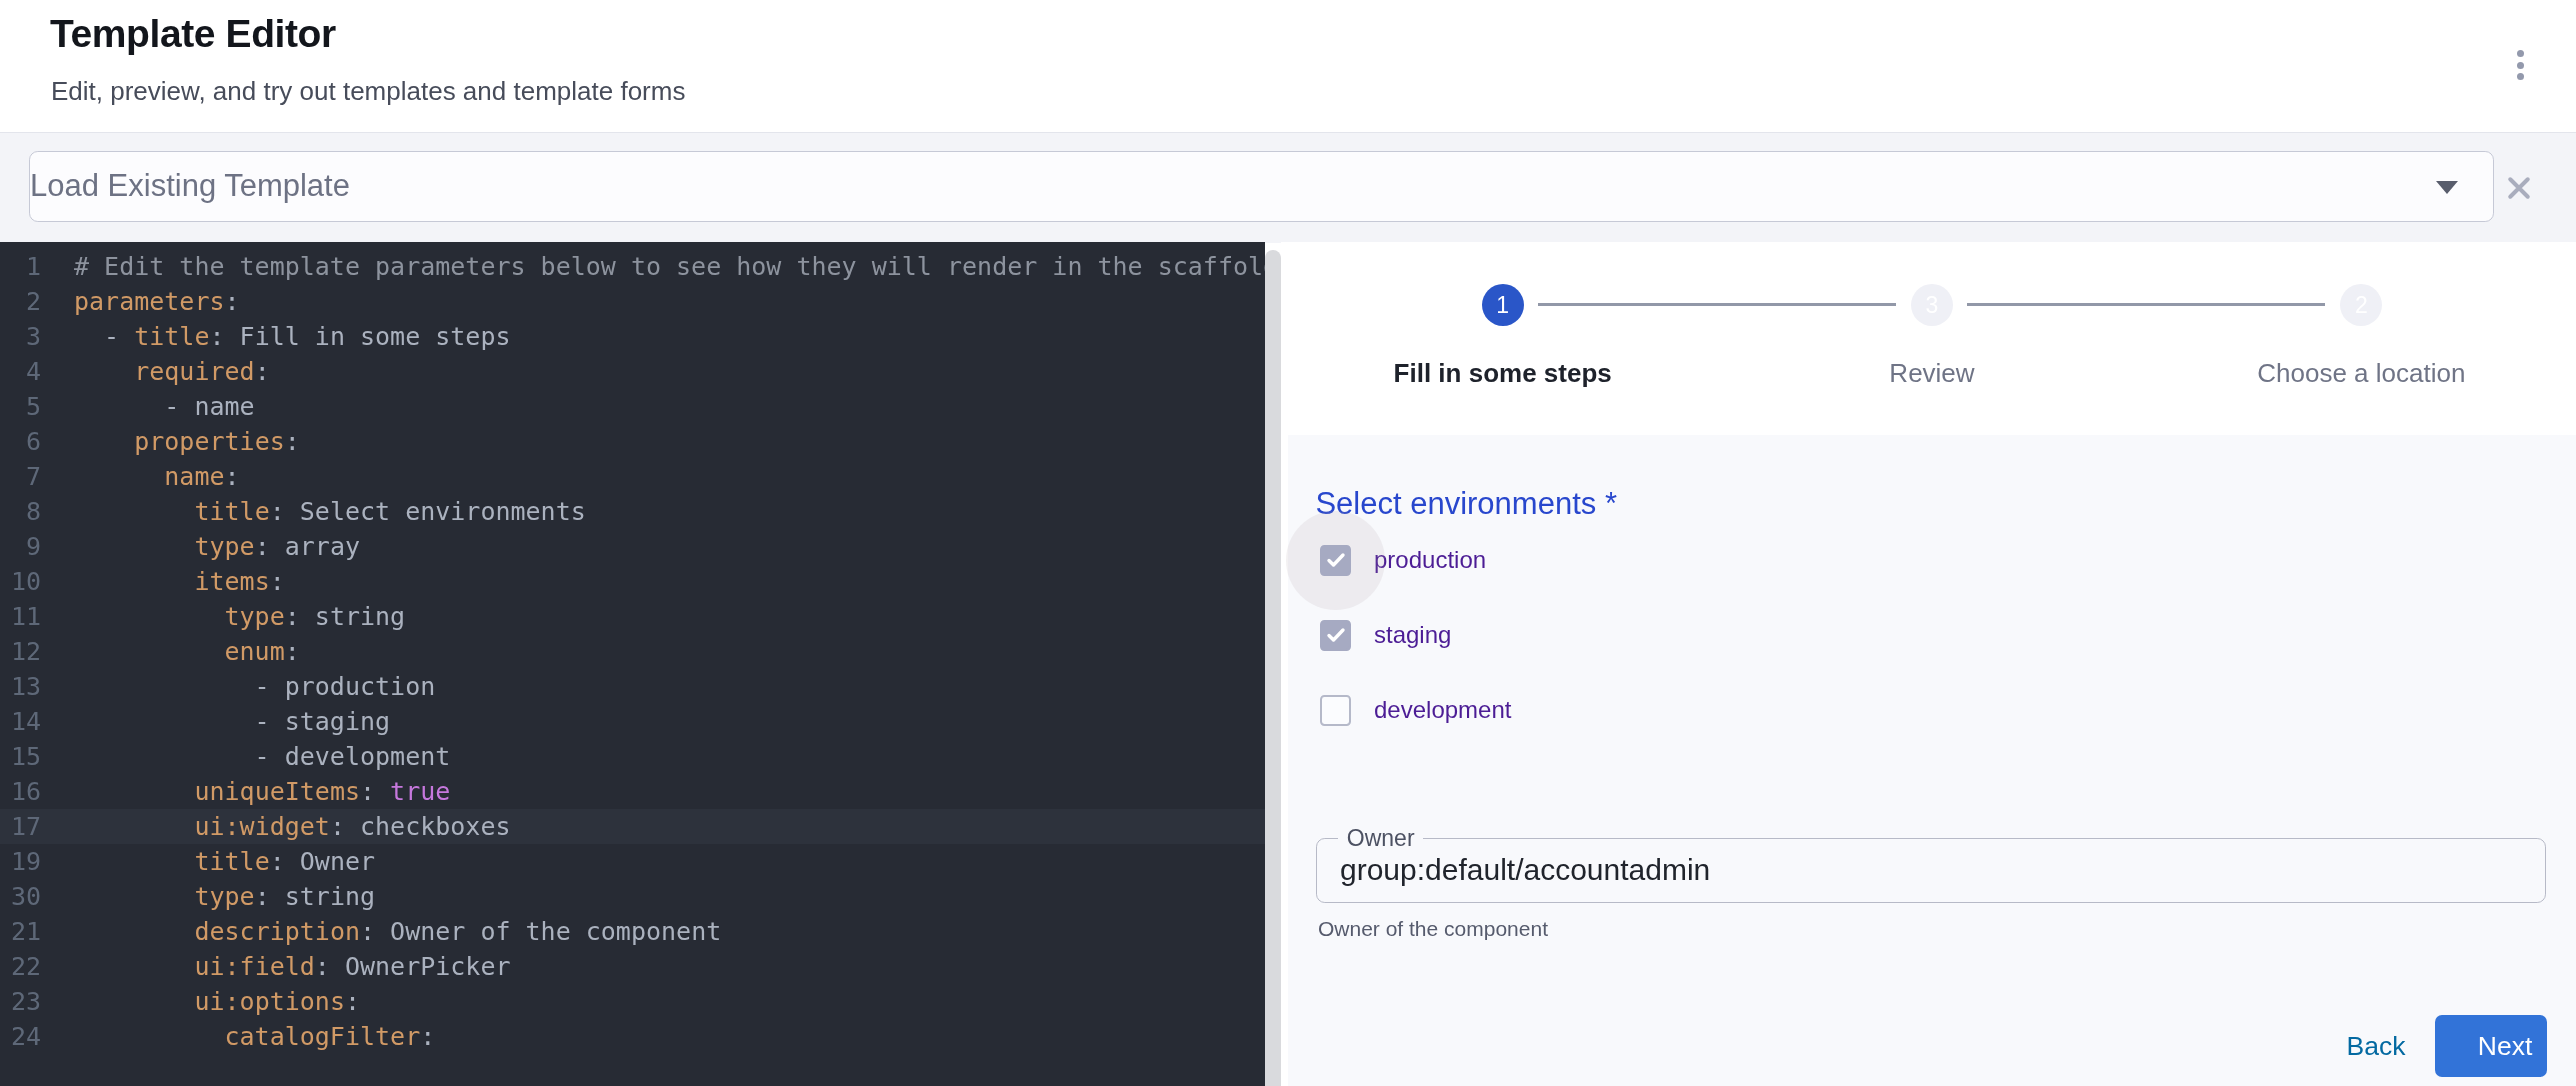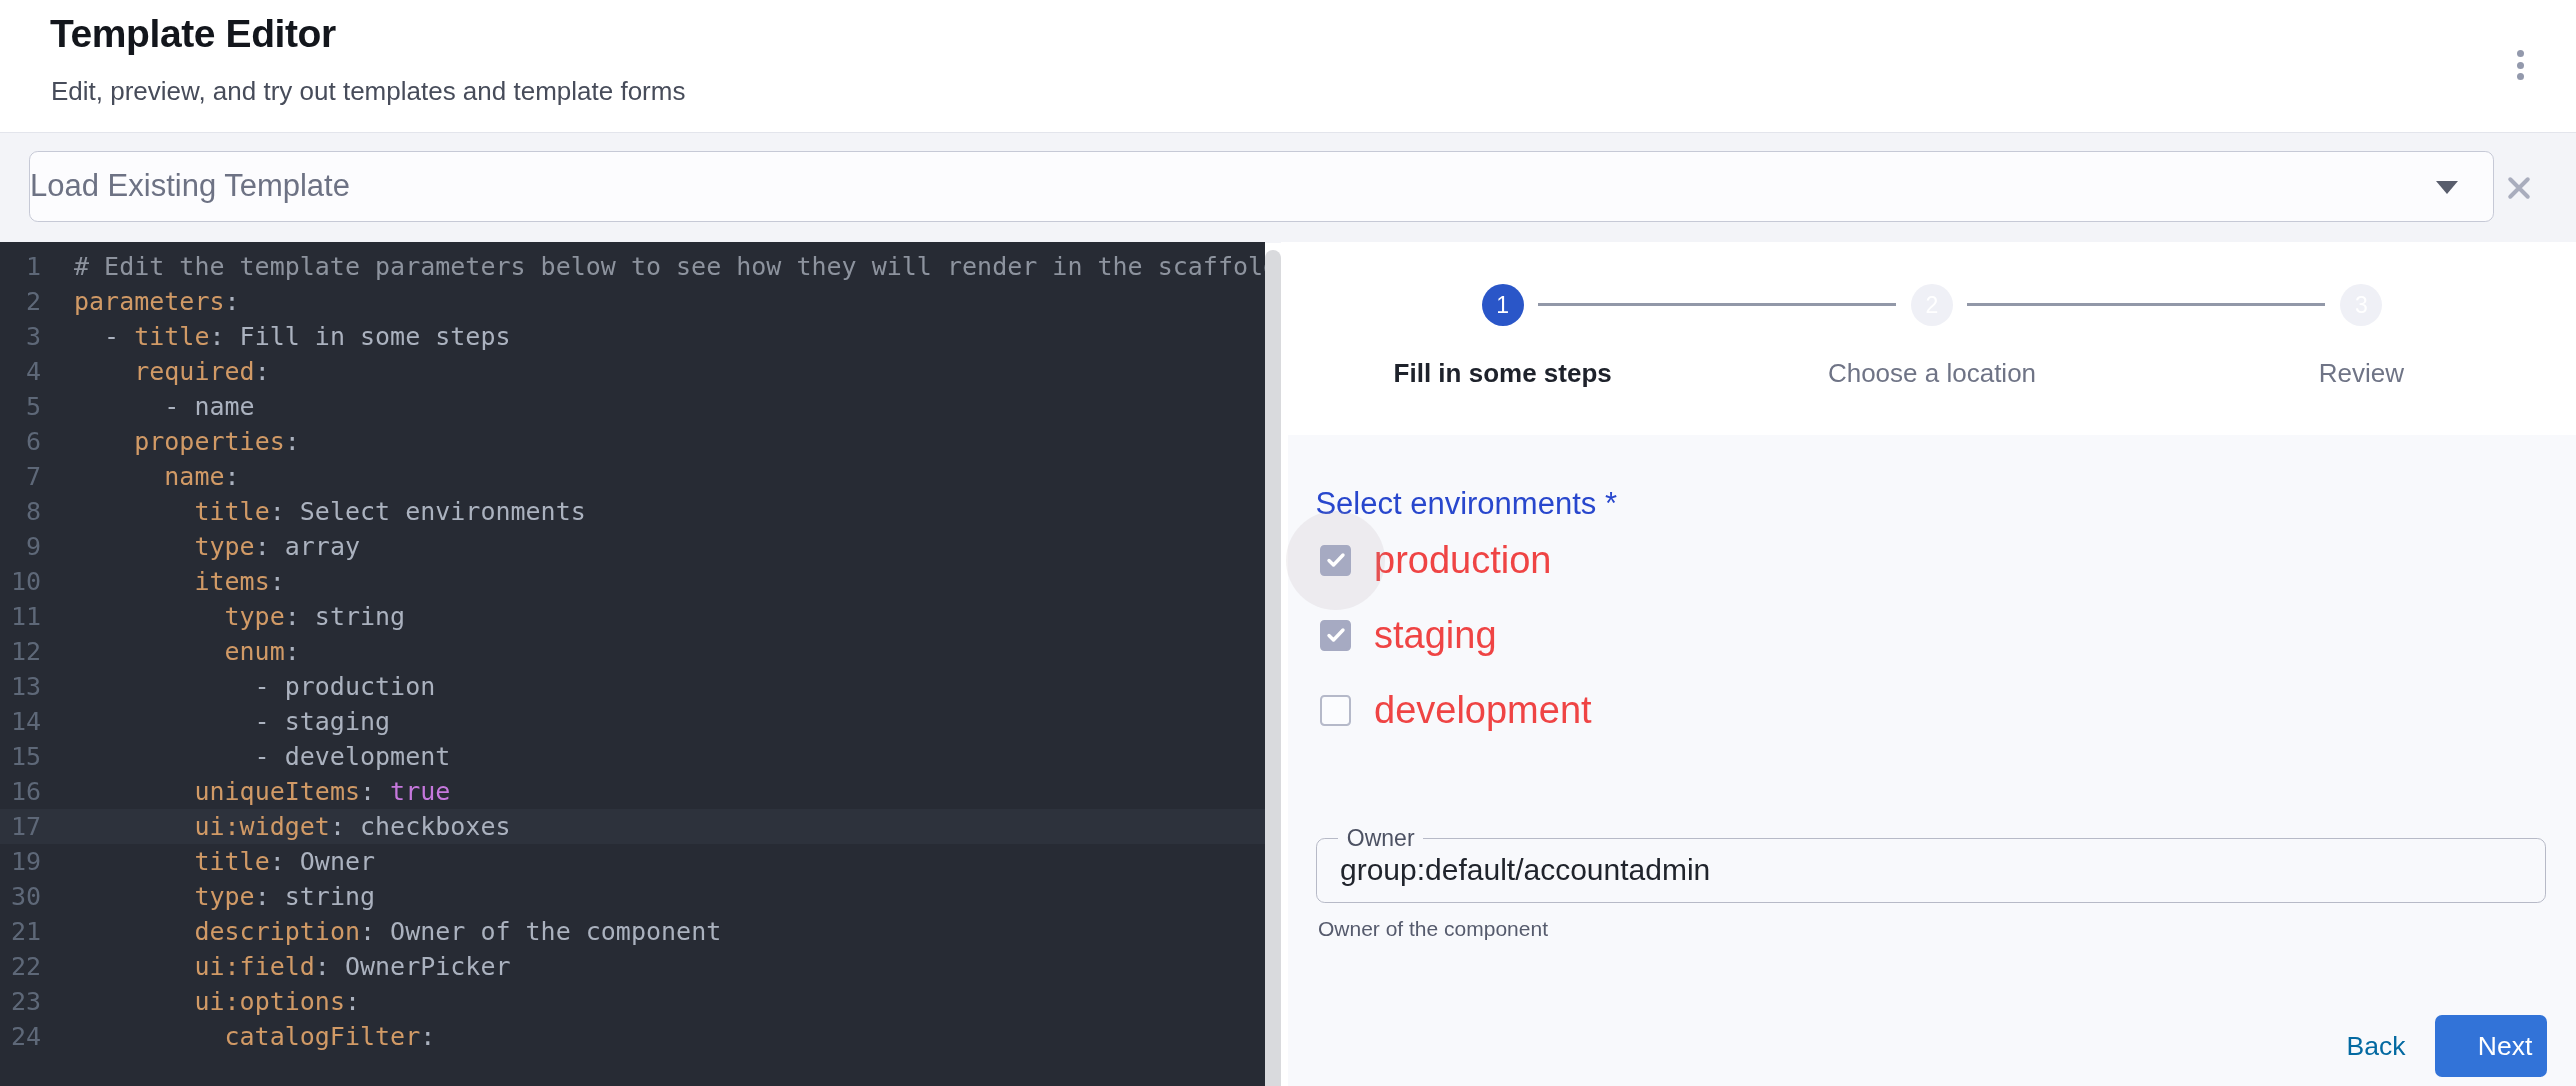--- a/index.html
+++ b/index.html
@@ -61,21 +61,21 @@
   .env-rows { position:absolute; left:32px; top:104px; }
   .env-row { position:relative; display:flex; align-items:center; height:42px; margin-bottom:33px; cursor:pointer; }
   .halo { display:none; position:absolute; left:-34px; top:-28px; width:99px; height:99px; border-radius:50%;
           background:rgba(172,155,165,0.14); }
   .env-row.has-halo .halo { display:block; }
   .cb { position:relative; flex:none; width:31px; height:31px; border-radius:4.4px; border:2.7px solid #b5b9c9; background:#fbfcfe;
         display:flex; align-items:center; justify-content:center; }
   .env-row.checked .cb { background:#a6aac2; border-color:#a6aac2; }
   .cb svg { display:none; }
   .env-row.checked .cb svg { display:block; }
-  .env-row-label { margin-left:23px; font-size:38px; color:#ef4444; }
+  .env-row-label { margin-left:23px; font-size:24px; color:#4c1d95; }
 
   .owner-group { position:absolute; left:28px; top:403px; width:1230px; height:65px; border:1.8px solid #b7bac7;
                  border-radius:8.8px; background:transparent; }
   .owner-label { position:absolute; left:21px; top:-14px; padding:0 8.8px; background:#f8f9fc; font-size:23px; color:#4d5263; }
   .owner-value { position:absolute; left:23px; top:0; height:62px; display:flex; align-items:center;
                  font-size:30px; color:#20242c; }
   .owner-helper { position:absolute; left:30px; top:482px; font-size:21px; color:#565b6d; }
 
   .back-btn { position:absolute; left:1035px; top:580px; width:106px; height:62px; background:none; border:none;
               font-family:"Liberation Sans", sans-serif; font-size:26.5px; color:#0369a1; cursor:default; }
@@ -214,29 +214,29 @@
       <div class="connector c2"></div>
       <div class="steps-grid" id="steps-grid">
           <div class="step active">
     <div class="step-icon">
       <span class="step-num">1</span>
     </div>
     <div class="step-label">Fill in some steps</div>
   </div>
           <div class="step">
     <div class="step-icon">
-      <span class="step-num">2</span>
-    </div>
-    <div class="step-label">Choose a location</div>
+      <span class="step-num">3</span>
+    </div>
+    <div class="step-label">Review</div>
   </div>
           <div class="step">
     <div class="step-icon">
-      <span class="step-num">3</span>
-    </div>
-    <div class="step-label">Review</div>
+      <span class="step-num">2</span>
+    </div>
+    <div class="step-label">Choose a location</div>
   </div>
         </div>
     </div>
 
     <div class="form-card">
       <div class="env-label">
         <span>Select environments</span>
         <span>*</span>
       </div>
       <div class="env-rows" id="env-rows">

